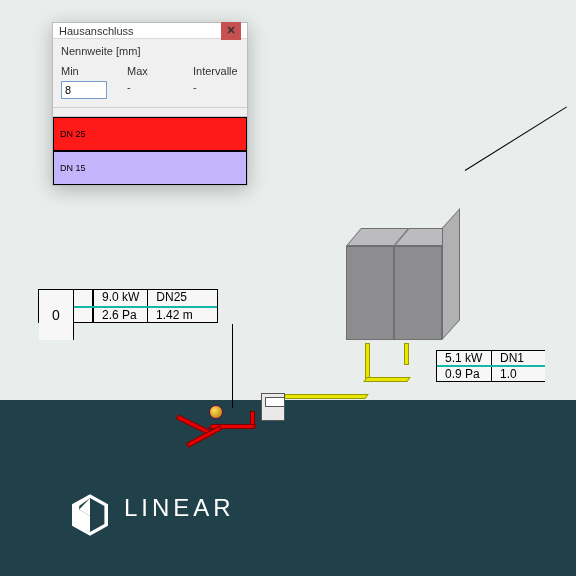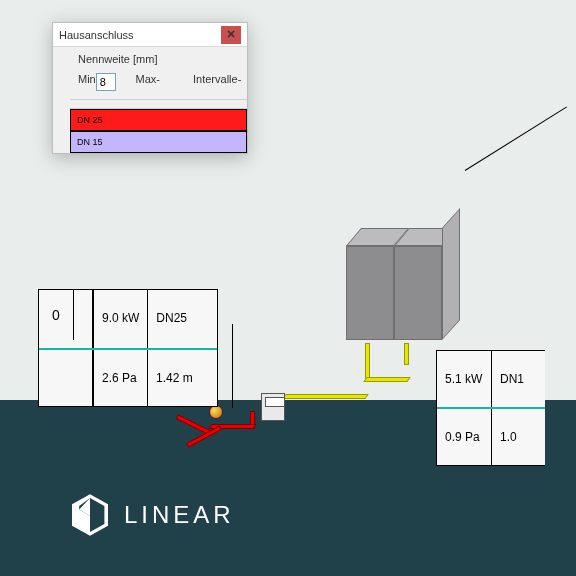--- a/index.html
+++ b/index.html
@@ -2,61 +2,61 @@
 <html><head>
 <meta charset="utf-8">
 <style>
   *{box-sizing:border-box;margin:0;padding:0;font-family:"Segoe UI",Tahoma,sans-serif}
   html,body{width:576px;height:576px;overflow:hidden}
   #stage{position:relative;width:576px;height:576px;background:#e9eeec}
   #dark-band{position:absolute;left:0;right:0;top:400px;bottom:0;background:#20404a}
 
   
   .dlg{position:absolute;left:52px;top:22px;width:196px;background:#f0f0f0;border:1px solid #bdbdbd;box-shadow:0 4px 18px rgba(0,0,0,.25)}
-  .dlg-title{display:flex;align-items:center;justify-content:space-between;background:#fff;height:24px;padding:0 6px;border-bottom:1px solid #d9d9d9}
+  .dlg-title{display:flex;align-items:center;justify-content:space-between;background:#fff;height:16px;padding:0 6px;border-bottom:1px solid #d9d9d9}
   .dlg-title span{font-size:11px;color:#333}
   .dlg-close{width:20px;height:18px;background:#c75050;color:#fff;display:flex;align-items:center;justify-content:center;font-size:10px;font-weight:bold;cursor:pointer}
-  .dlg-body{padding:6px 8px 8px 25px}
+  .dlg-body{padding:6px 8px 8px 8px}
   .lbl{font-size:11px;color:#333;margin-bottom:8px}
   .cols{display:flex;gap:20px;margin-bottom:8px}
-  .col{display:flex;flex-direction:row;width:46px}
+  .col{display:flex;flex-direction:column;width:46px}
   .col .h{font-size:11px;color:#333;margin-bottom:4px}
   .col input{font-size:11px;height:18px;border:1px solid #7a9ecb;background:#fff;padding:1px 3px;width:100%}
   .col span.v{font-size:11px;color:#333}
   .sep{height:1px;background:#d0d0d0;margin:8px -8px 0 -8px}
   .legend{margin:8px -8px -8px -8px;border-top:1px solid #ccc}
-  .legend .row{height:22px;font-size:9px;color:#000;display:flex;align-items:center;padding:0 6px;border:1px solid #000}
+  .legend .row{height:34px;font-size:9px;color:#000;display:flex;align-items:center;padding:0 6px;border:1px solid #000}
   .r-red{background:#ff1a1a}
   .r-yellow{background:#c4b5fd}
 
   
   .call{position:absolute;background:#f7f7f7;border:1px solid #000;font-size:12px;color:#000}
   .call .rw{display:flex}
-  .call .cell{padding:21px 8px;border-left:1px solid #000;min-width:54px}
+  .call .cell{padding:0 8px;border-left:1px solid #000;min-width:54px}
   .call .cell:first-child{border-left:none}
   .call .rw + .rw{border-top:2px solid #14b8a6}
   .idcell{display:flex;align-items:center;justify-content:center;font-size:14px;padding:0;width:36px}
 
   
   .box3d{position:absolute;left:340px;top:228px;width:120px;height:115px}
   .face{position:absolute;background:#a6a6a8;border:1px solid #6f6f72}
   .front1{left:6px;top:18px;width:48px;height:94px;background:#8d8d90}
   .front2{left:54px;top:18px;width:48px;height:94px;background:#8d8d90}
   .top1{left:6px;top:0;width:48px;height:18px;transform:skewX(-40deg);transform-origin:bottom left;background:#bcbcbe}
   .top2{left:54px;top:0;width:48px;height:18px;transform:skewX(-40deg);transform-origin:bottom left;background:#bcbcbe}
   .side{left:102px;top:0;width:18px;height:112px;transform:skewY(-48deg);transform-origin:top left;background:#b1b1b3}
   .pipeY{position:absolute;background:#e6e600;border:1px solid #999900}
   .pipeR{position:absolute;background:#e60000;border:1px solid #7a0000}
   .meter{position:absolute;left:261px;top:393px;width:24px;height:28px;background:#e9e9e9;border:1px solid #555}
   .meter:before{content:"";position:absolute;left:3px;top:3px;width:18px;height:8px;background:#fff;border:1px solid #555}
   .valve{position:absolute;left:209px;top:405px;width:14px;height:14px;background:radial-gradient(circle at 35% 35%,#ffdd55,#aa7700);border-radius:50%;border:1px solid #704}
   .leader{position:absolute;background:#000}
 
   
-  .logo{position:absolute;left:72px;top:494px;display:flex;align-items:center;gap:16px;color:#fff}
+  .logo{position:absolute;left:72px;top:494px;display:flex;align-items:flex-start;gap:16px;color:#fff}
   .logo svg{width:36px;height:42px}
   .logo span{font-size:24px;letter-spacing:4px;font-weight:400}
 </style>
 </head>
 <body>
 
 <div id="stage">
   <div id="dark-band"></div>
 
   <div class="leader" style="left:465px;top:170px;width:120px;height:1px;transform:rotate(-32deg);transform-origin:left center"></div>

